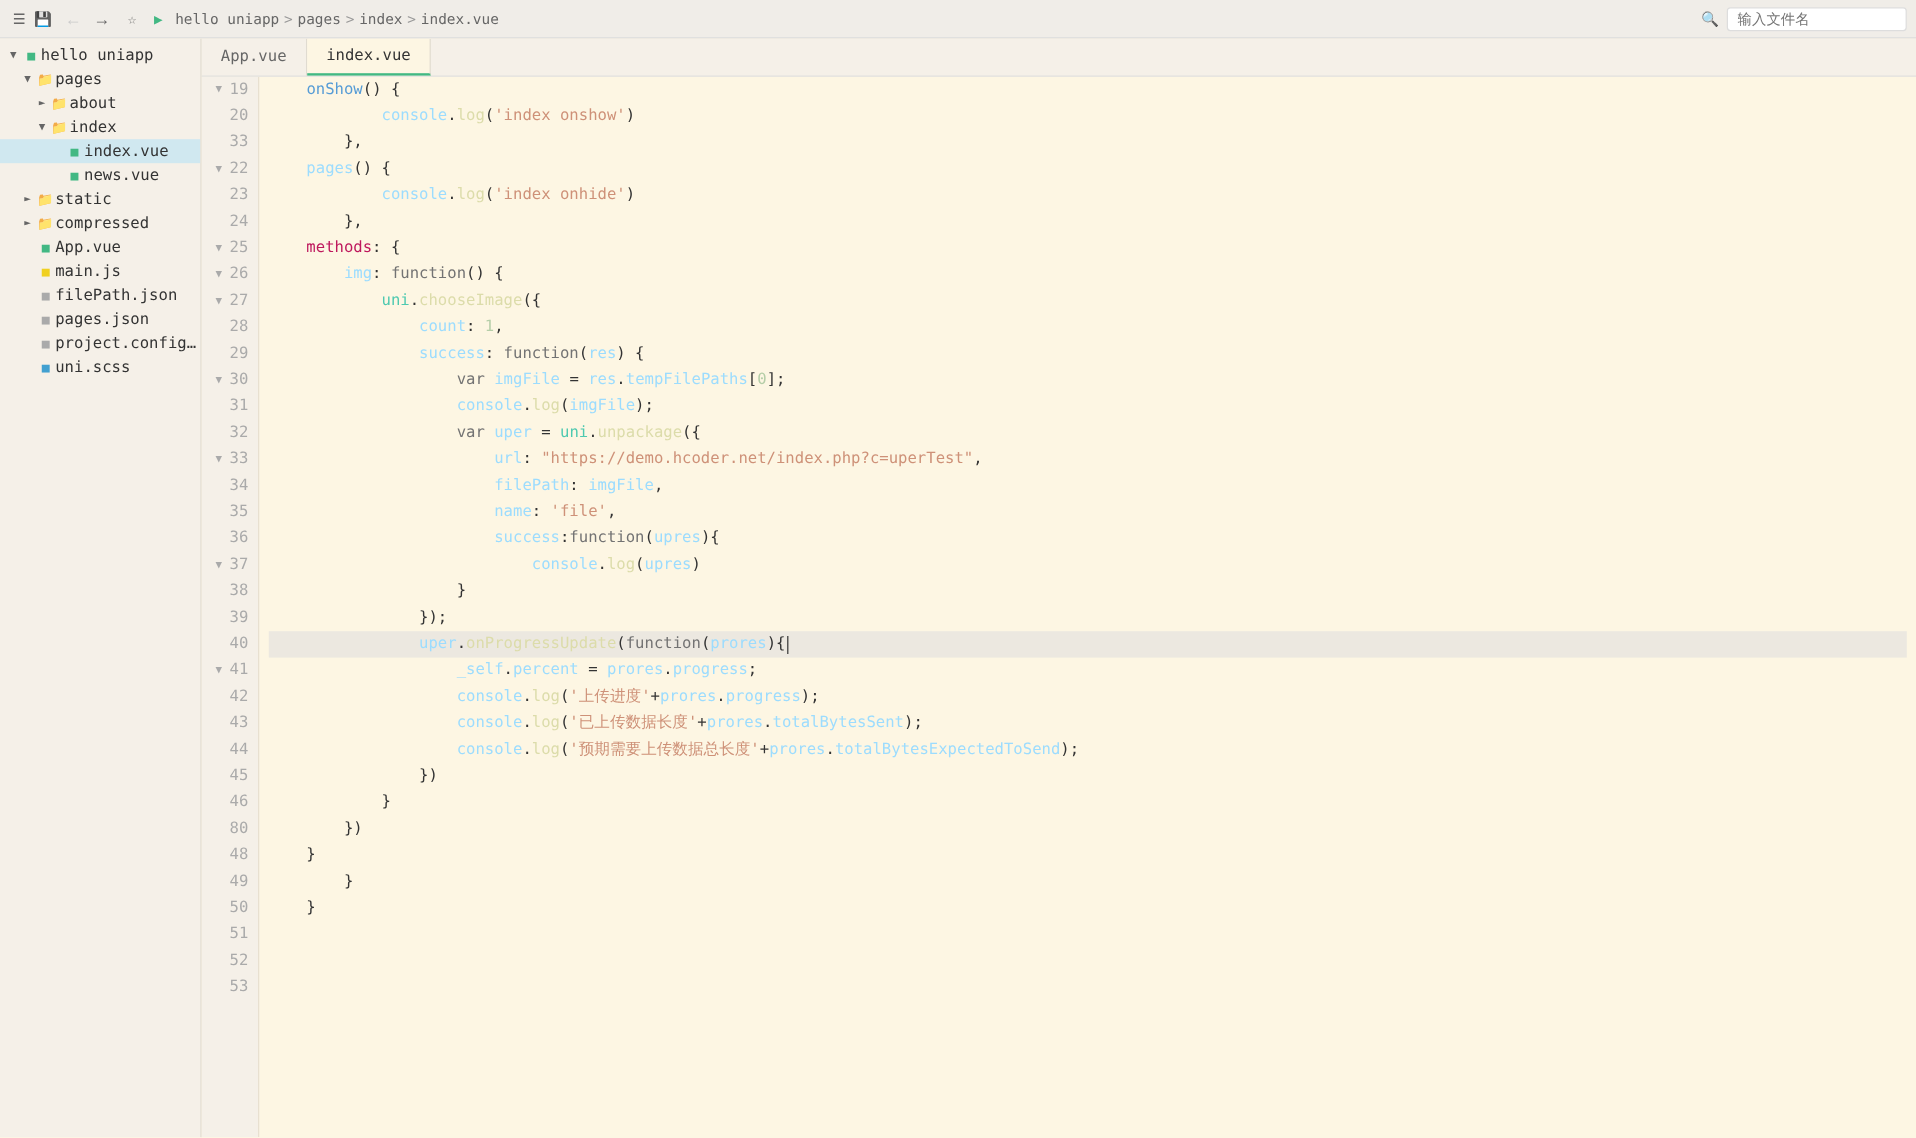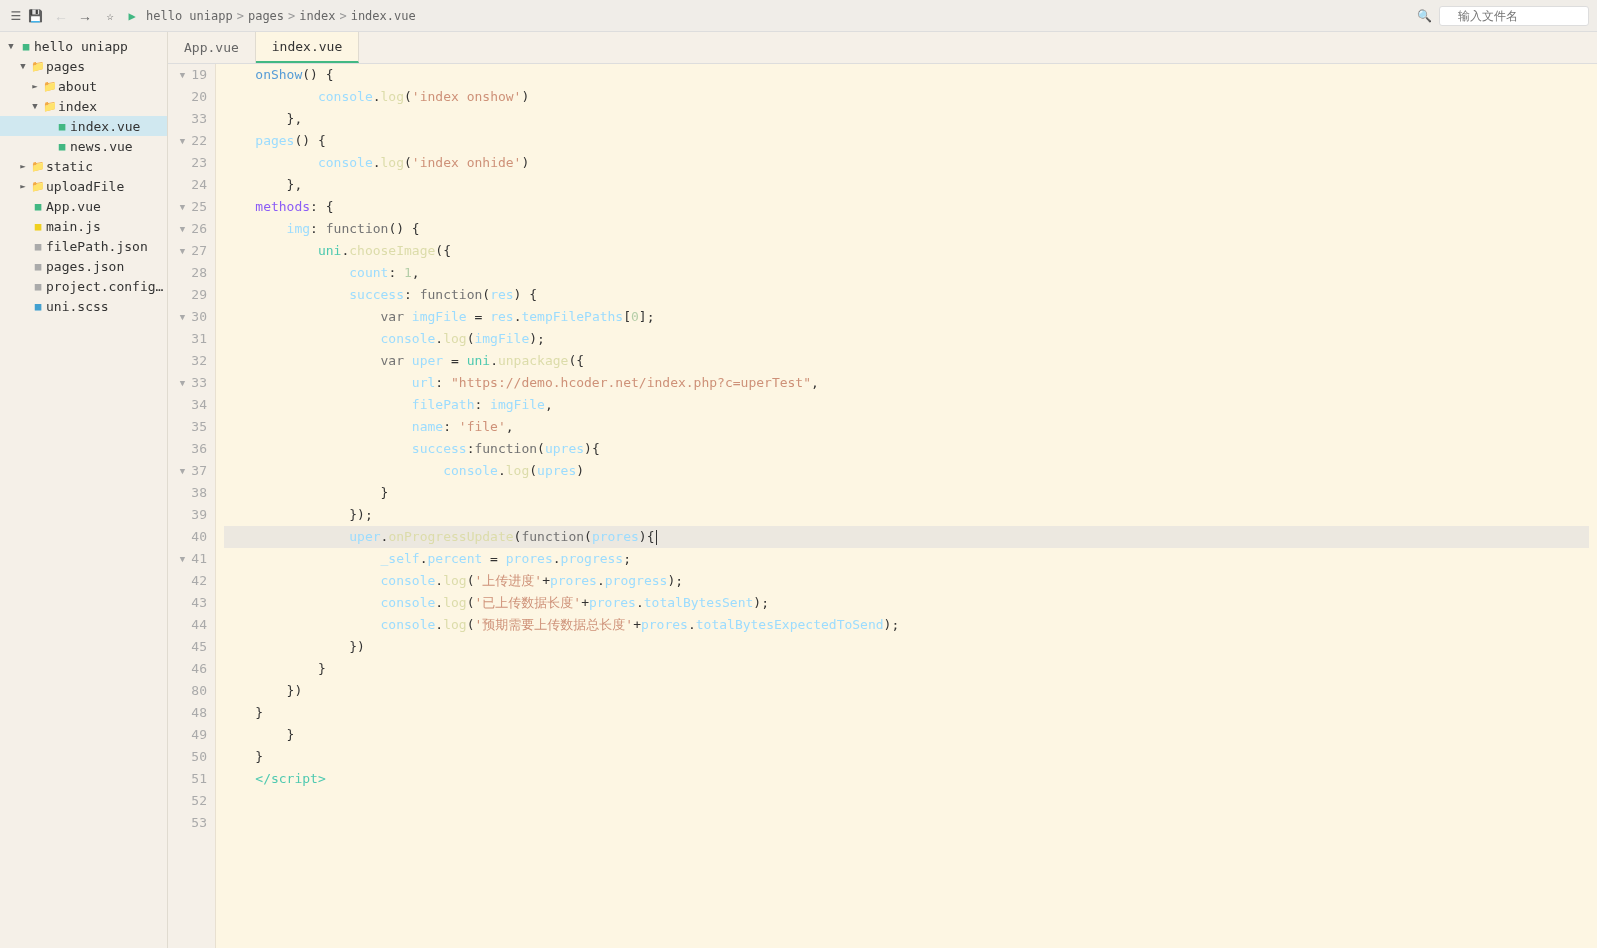--- a/index.html
+++ b/index.html
@@ -9,21 +9,21 @@
     .titlebar {
       display: flex; align-items: center; height: 32px; background: #f0ede8; border-bottom: 1px solid #ddd; padding: 0 8px; gap: 6px;
     }
     .titlebar-icons { display: flex; gap: 4px; }
     .titlebar-icon { width: 16px; height: 16px; display: flex; align-items: center; justify-content: center; cursor: pointer; color: #666; font-size: 12px; }
     .titlebar-nav { display: flex; gap: 2px; }
     .titlebar-nav button { background: none; border: none; cursor: pointer; color: #666; font-size: 14px; padding: 2px 4px; }
     .titlebar-nav button:disabled { color: #ccc; }
     .titlebar-breadcrumb { display: flex; align-items: center; gap: 4px; color: #666; font-size: 12px; flex: 1; }
     .breadcrumb-sep { color: #999; }
-    .titlebar-search { display: flex; align-items: center; border: 1px solid #ddd; background: white; padding: 2px 18px; border-radius: 3px; width: 150px; }
+    .titlebar-search { display: flex; align-items: center; border: 1px solid #ddd; background: white; padding: 2px 8px; border-radius: 3px; width: 150px; }
     .titlebar-search input { border: none; outline: none; font-size: 12px; color: #999; width: 100%; background: transparent; }
 
     
     .main { display: flex; flex: 1; overflow: hidden; }
 
     
     .sidebar { width: 168px; background: #f5f0e8; border-right: 1px solid #e0dbd0; overflow-y: auto; padding: 4px 0; }
     .sidebar-item { display: flex; align-items: center; padding: 2px 0; cursor: pointer; user-select: none; }
     .sidebar-item.active { background: #d0e8f0; }
     .sidebar-label { font-size: 13px; color: #333; white-space: nowrap; overflow: hidden; text-overflow: ellipsis; }
@@ -136,21 +136,21 @@
 
     <div class="sidebar-item sidebar-indent-1">
       <span class="expand-icon">►</span>
       <span class="file-icon folder-icon">📁</span>
       <span class="sidebar-label">static</span>
     </div>
 
     <div class="sidebar-item sidebar-indent-1">
       <span class="expand-icon">►</span>
       <span class="file-icon folder-icon">📁</span>
-      <span class="sidebar-label">uploadFile</span>
+      <span class="sidebar-label">compressed</span>
     </div>
 
     <div class="sidebar-item sidebar-indent-1">
       <span class="expand-icon"></span>
       <span class="file-icon vue-icon">■</span>
       <span class="sidebar-label">App.vue</span>
     </div>
 
     <div class="sidebar-item sidebar-indent-1">
       <span class="expand-icon"></span>
@@ -330,21 +330,21 @@
 
           <div class="code-line">
             <span style="color:#9cdcfe">            console</span><span style="color:#333">.</span><span class="yellow">log</span><span style="color:#333">(</span><span class="str">'index onhide'</span><span style="color:#333">)</span>
           </div>
 
           <div class="code-line">
             <span style="color:#333">        },</span>
           </div>
 
           <div class="code-line">
-            <span style="color:#8b5cf6">    methods</span><span style="color:#333">: {</span>
+            <span style="color:#be185d">    methods</span><span style="color:#333">: {</span>
           </div>
 
           <div class="code-line">
             <span style="color:#9cdcfe">        img</span><span style="color:#333">: </span><span class="purple">function</span><span style="color:#333">() {</span>
           </div>
 
           <div class="code-line">
             <span style="color:#4ec9b0">            uni</span><span style="color:#333">.</span><span class="yellow">chooseImage</span><span style="color:#333">({</span>
           </div>
 
@@ -434,23 +434,20 @@
           </div>
 
           <div class="code-line">
             <span style="color:#333">        }</span>
           </div>
 
           <div class="code-line">
             <span style="color:#333">    }</span>
           </div>
 
-          <div class="code-line">
-            <span style="color:#333">    </span><span style="color:#4ec9b0">&lt;/script&gt;</span>
-          </div>
 
           <div class="code-line">
             <span style="color:#333">&nbsp;</span>
           </div>
         </div>
       </div>
     </div>
   </div>
 </div>
 

